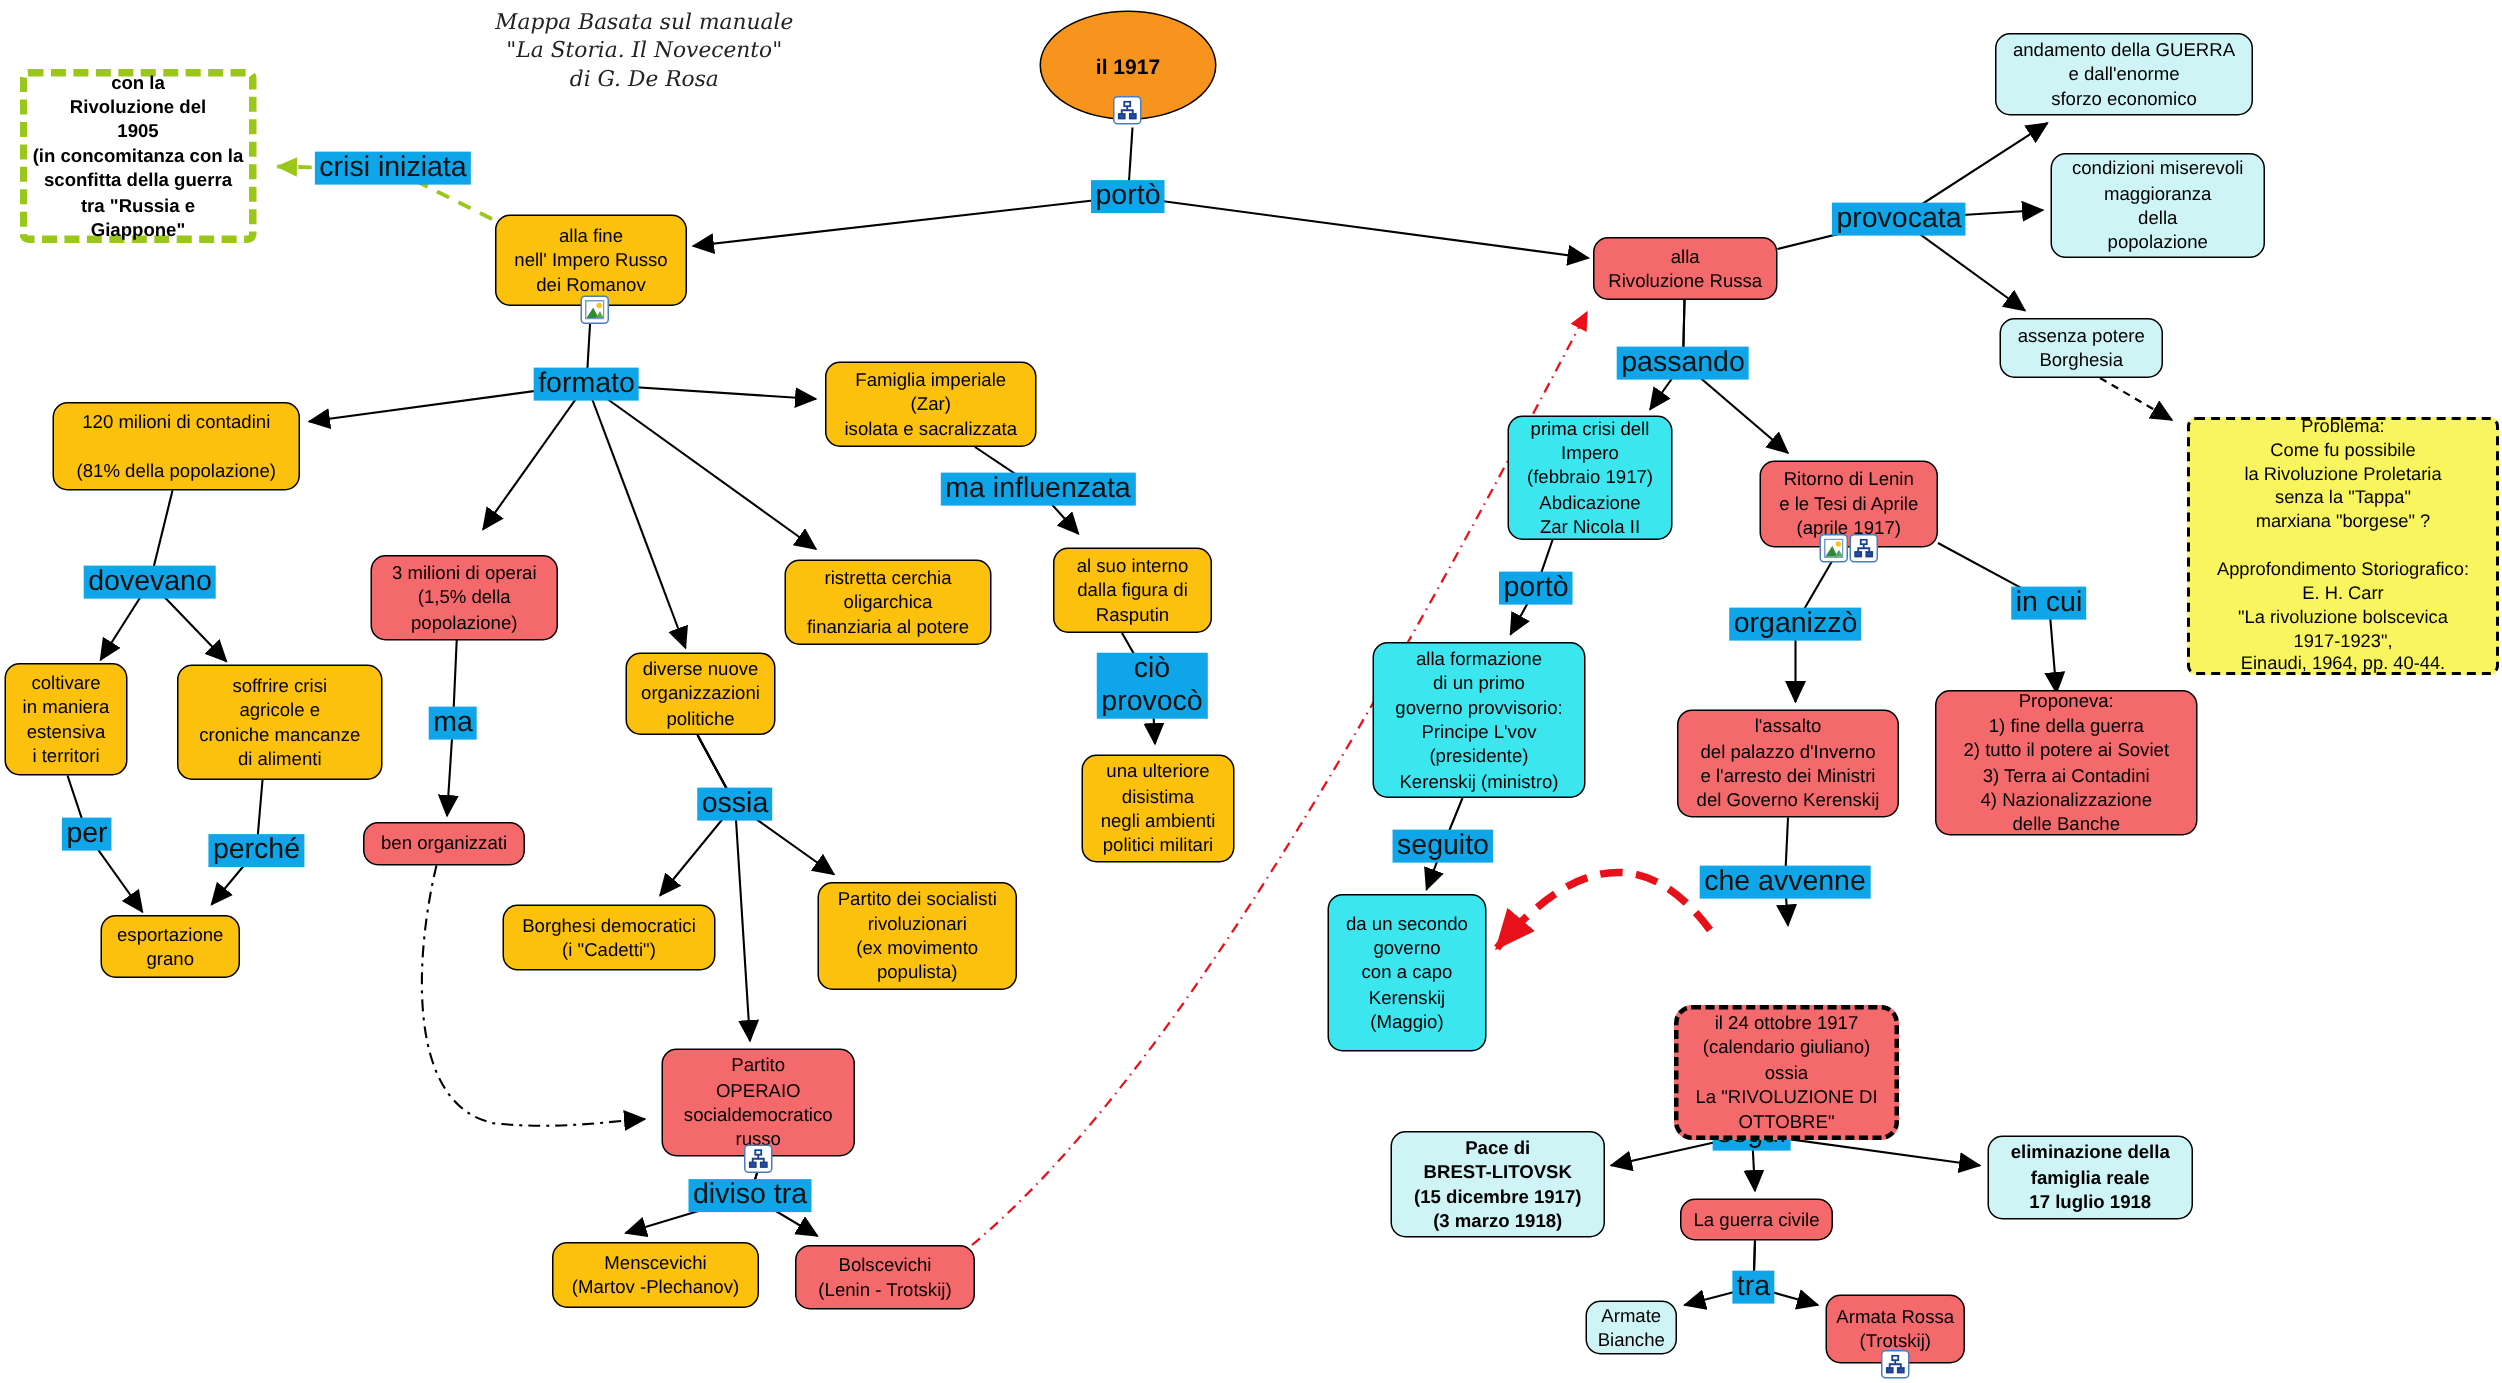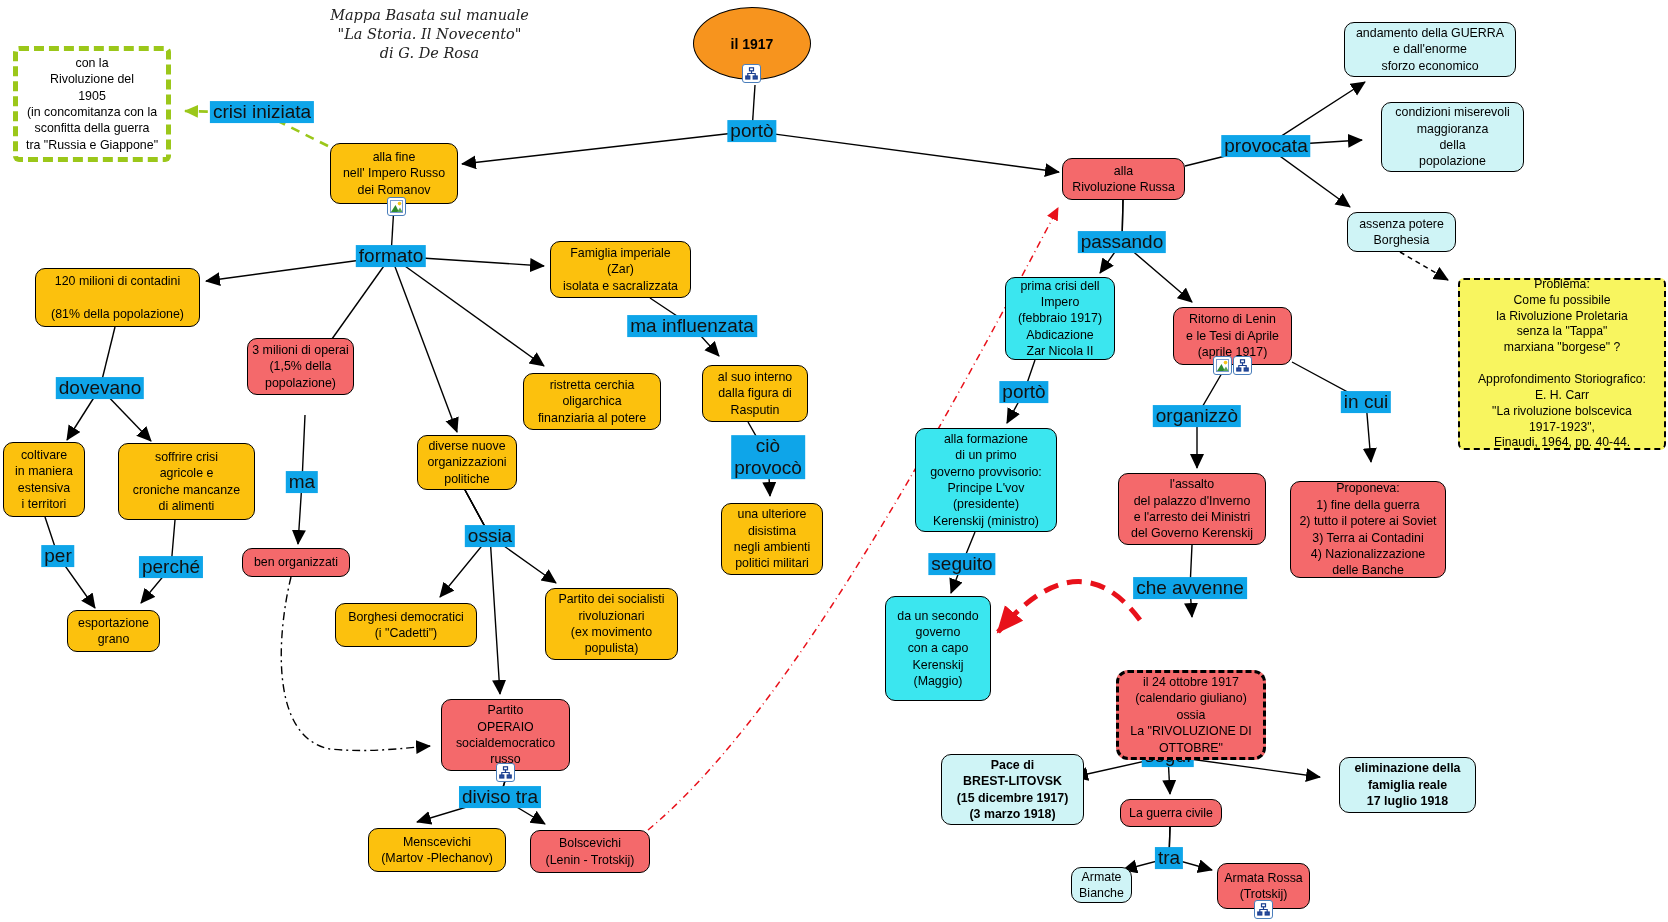--- a/index.html
+++ b/index.html
@@ -6,23 +6,23 @@
   #canvas{position:relative;width:1668px;height:922px;background:#fff;overflow:hidden;
           font-family:"Liberation Sans",sans-serif;}
   #edges{position:absolute;left:0;top:0;z-index:1;}
   .node{position:absolute;box-sizing:border-box;border:1px solid #000;border-radius:10px;
         display:flex;align-items:center;justify-content:center;text-align:center;
         white-space:pre-line;font-size:12.4px;line-height:1.32;color:#000;
         padding:2px 3px;z-index:3;}
   .yellow{background:#FCC10D;}
   .red{background:#F4696B;}
   .cyanb{background:#3BE6EF;}
-  .cyanp{background:#CFF4F6;margin-left:14px;}
+  .cyanp{background:#CFF4F6;}
   .bold{font-weight:bold;}
-  .greenbox{background:#fff;border:5px dashed #9BC71A;border-radius:6px;}
+  .greenbox{background:#fff;border:5px dashed #9BC71A;border-radius:6px;font-weight:bold;}
   .dashedblack{border:3px dashed #000;border-radius:12px;margin-top:48px;}
   .problem{background:#F8F55F;border:2px dashed #000;border-radius:6px;font-size:12.2px;line-height:1.3;}
   .ellipse{position:absolute;background:#F7941E;border:1.6px solid #000;border-radius:50%;
            display:flex;align-items:center;justify-content:center;font-weight:bold;
            font-size:14px;z-index:3;}
   .lbl{position:absolute;transform:translate(-50%,-50%);background:#0ea5e9;color:#111;
        font-size:19px;line-height:1.15;text-align:center;padding:0 3px;white-space:pre-line;z-index:2;}
   .title{position:absolute;left:322px;top:6px;width:215px;text-align:center;z-index:2;
          font-family:"DejaVu Serif",serif;font-style:italic;font-size:14.5px;line-height:1.32;color:#222;}
   .nicon{position:absolute;width:17px;height:17px;background:#fff;border:1px solid #4A7EBB;
@@ -131,21 +131,21 @@
   <div class="node yellow" style="left:3px;top:442px;width:82px;height:75px">coltivare
 in maniera
 estensiva
 i territori</div>
   <div class="node yellow" style="left:118px;top:443px;width:137px;height:77px">soffrire crisi
 agricole e
 croniche mancanze
 di alimenti</div>
   <div class="node yellow" style="left:67px;top:610px;width:93px;height:42px">esportazione
 grano</div>
-  <div class="node red" style="left:247px;top:338px;width:107px;height:57px">3 milioni di operai
+  <div class="node red" style="left:247px;top:370px;width:125px;height:57px">3 milioni di operai
 (1,5% della
 popolazione)</div>
   <div class="node red" style="left:242px;top:548px;width:108px;height:29px">ben organizzati</div>
   <div class="node yellow" style="left:335px;top:603px;width:142px;height:44px">Borghesi democratici
 (i "Cadetti")</div>
   <div class="node yellow" style="left:545px;top:588px;width:133px;height:72px">Partito dei socialisti
 rivoluzionari
 (ex movimento
 populista)</div>
   <div class="node red" style="left:441px;top:699px;width:129px;height:72px">Partito
@@ -178,21 +178,21 @@
 Kerenskij (ministro)</div>
   <div class="node cyanb" style="left:885px;top:596px;width:106px;height:105px">da un secondo
 governo
 con a capo
 Kerenskij
 (Maggio)</div>
   <div class="node red" style="left:1118px;top:473px;width:148px;height:72px">l'assalto
 del palazzo d'Inverno
 e l'arresto dei Ministri
 del Governo Kerenskij</div>
-  <div class="node red" style="left:1290px;top:481px;width:156px;height:97px">Proponeva:
+  <div class="node red" style="left:1290px;top:460px;width:175px;height:97px">Proponeva:
 1) fine della guerra
 2) tutto il potere ai Soviet
 3) Terra ai Contadini
 4) Nazionalizzazione
 delle Banche</div>
   <div class="node red dashedblack" style="left:1116px;top:622px;width:150px;height:90px">il 24 ottobre 1917
 (calendario giuliano)
 ossia
 La "RIVOLUZIONE DI
 OTTOBRE"</div>

